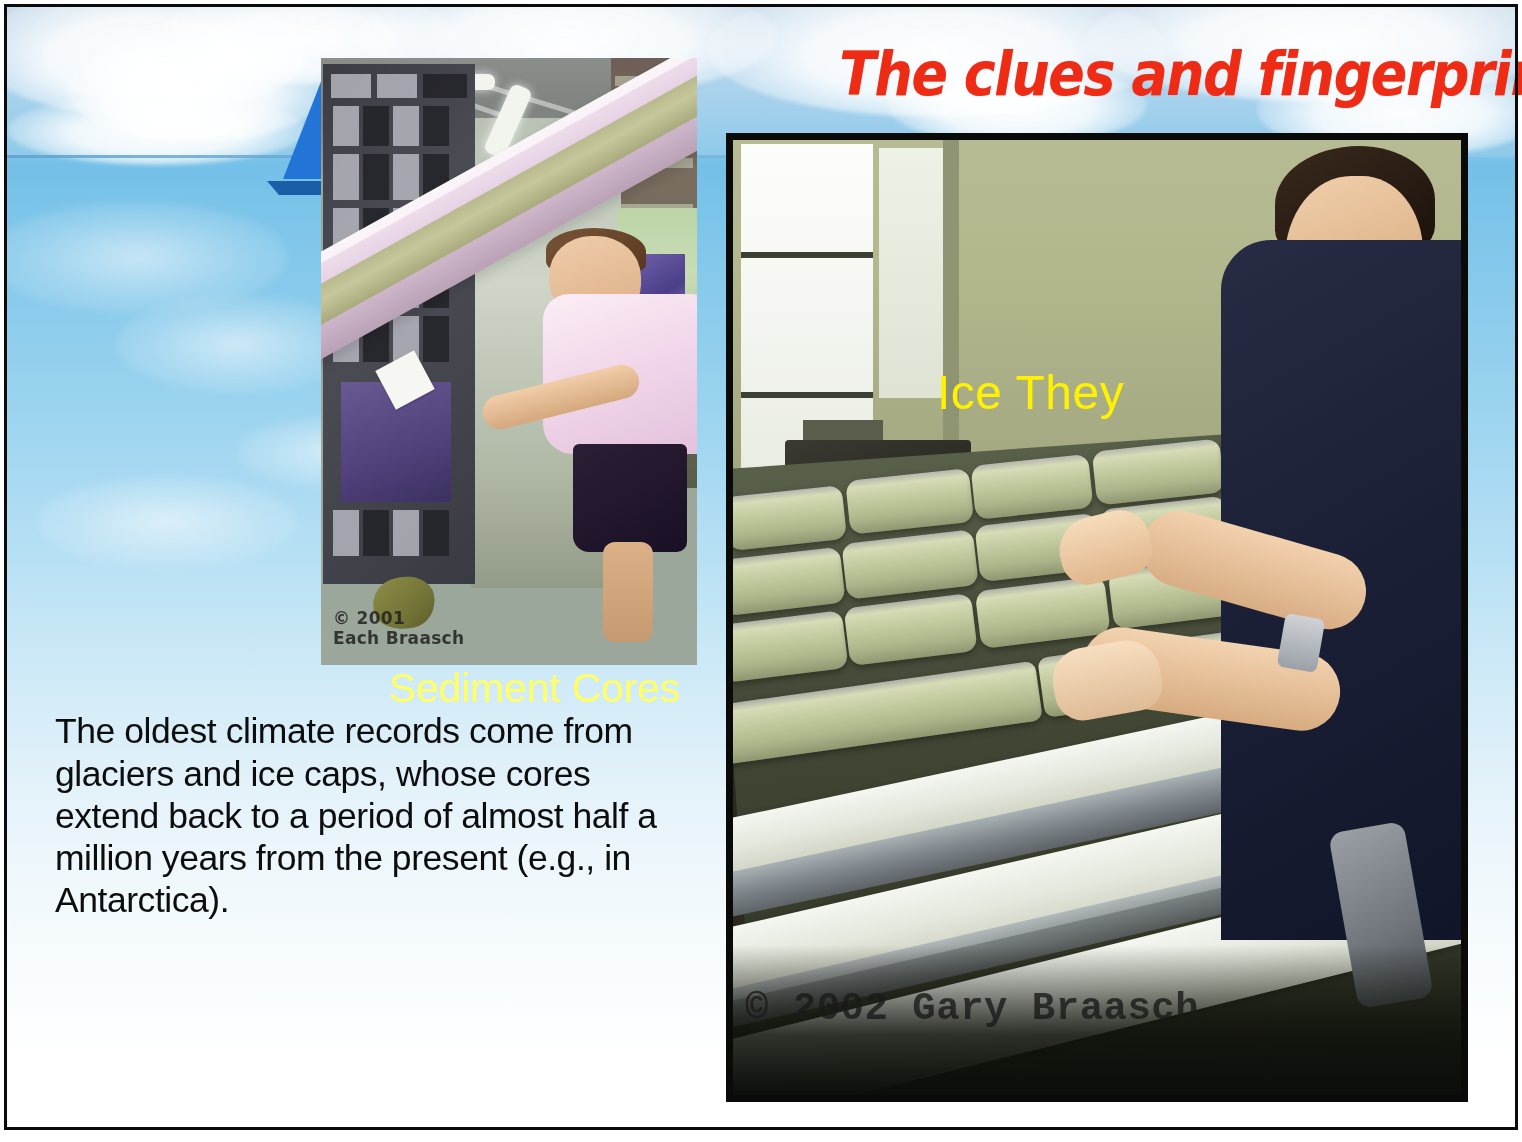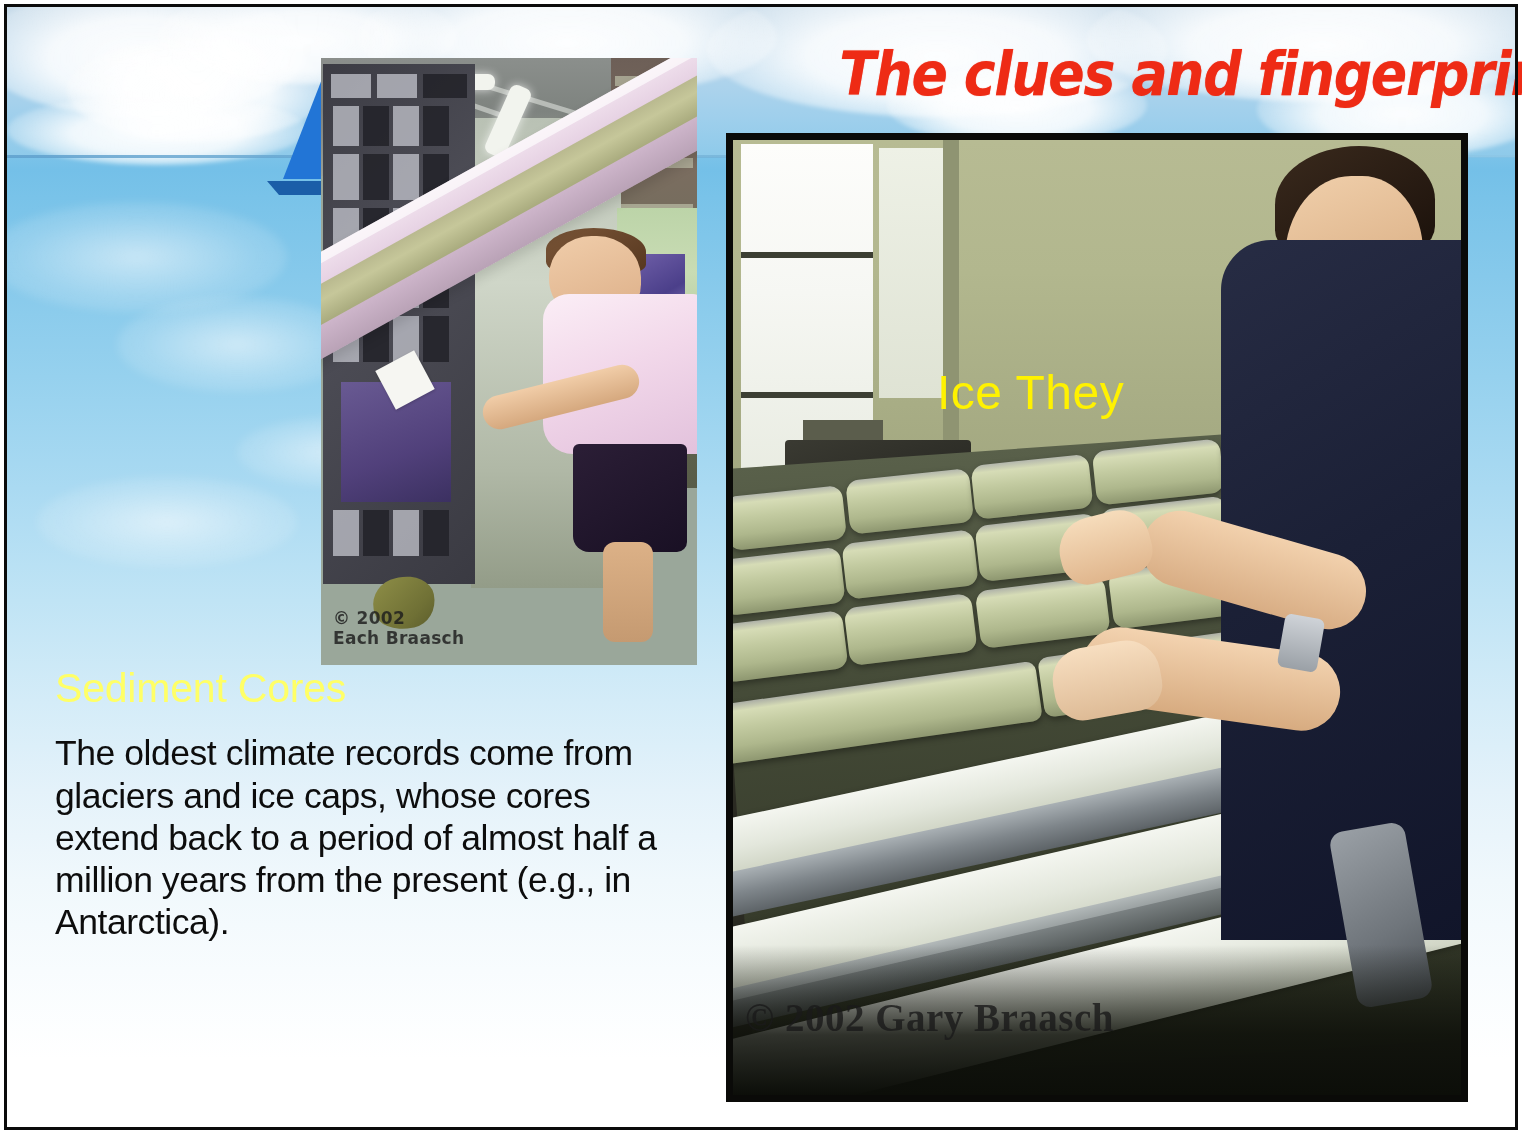--- a/index.html
+++ b/index.html
@@ -390,23 +390,23 @@
     color: #fff200;
     font-family: "Liberation Sans", sans-serif;
     font-weight: 400;
     font-size: 48px;
     letter-spacing: .5px;
     white-space: nowrap;
     z-index: 12;
   }
   .pr-credit {
     position: absolute;
-    left: 12px; bottom: 55px;
+    left: 12px; bottom: 64px;
     color: #1a1a1a;
-    font-family: Liberation Serif, serif;
+    font-family: Liberation Mono, monospace;
     font-weight: 700;
     font-size: 39px;
     letter-spacing: .5px;
     opacity: .80;
     white-space: nowrap;
     z-index: 12;
   }
 
   
   .textblock {
@@ -414,22 +414,23 @@
     left: 55px; top: 666px;
     width: 625px;
     z-index: 30;
   }
   .sec-heading {
     color: #ffff66;
     font-family: "Liberation Sans", sans-serif;
     font-weight: 400;
     font-size: 41px;
     line-height: 1.08;
-    margin: 0 0 22px 0;
+    margin: 0 0 0 0;
     letter-spacing: -.2px;
+    text-align: right;
   }
   .body-para {
     color: #0d0d0d;
     font-family: "Liberation Sans", sans-serif;
     font-weight: 400;
     font-size: 35.5px;
     line-height: 1.19;
     margin: 0;
     letter-spacing: -.45px;
   }
@@ -542,21 +543,21 @@
     <div class="pl-person-arm"></div>
 
     <div class="pl-tray">
       <div class="edge"></div>
       <div class="inner"></div>
     </div>
     <div class="pl-card"></div>
     <div class="pl-rock"></div>
 
     <div class="pl-credit">
-      <div>© 2002</div>
+      <div>© 2001</div>
       <div>Each Braasch</div>
     </div>
   </div>
 
   <div class="photo-right">
     <div class="pr-wall"></div>
     <div class="pr-window">
       <div class="mullion" style="top:108px;"></div>
       <div class="mullion" style="top:248px;"></div>
     </div>

